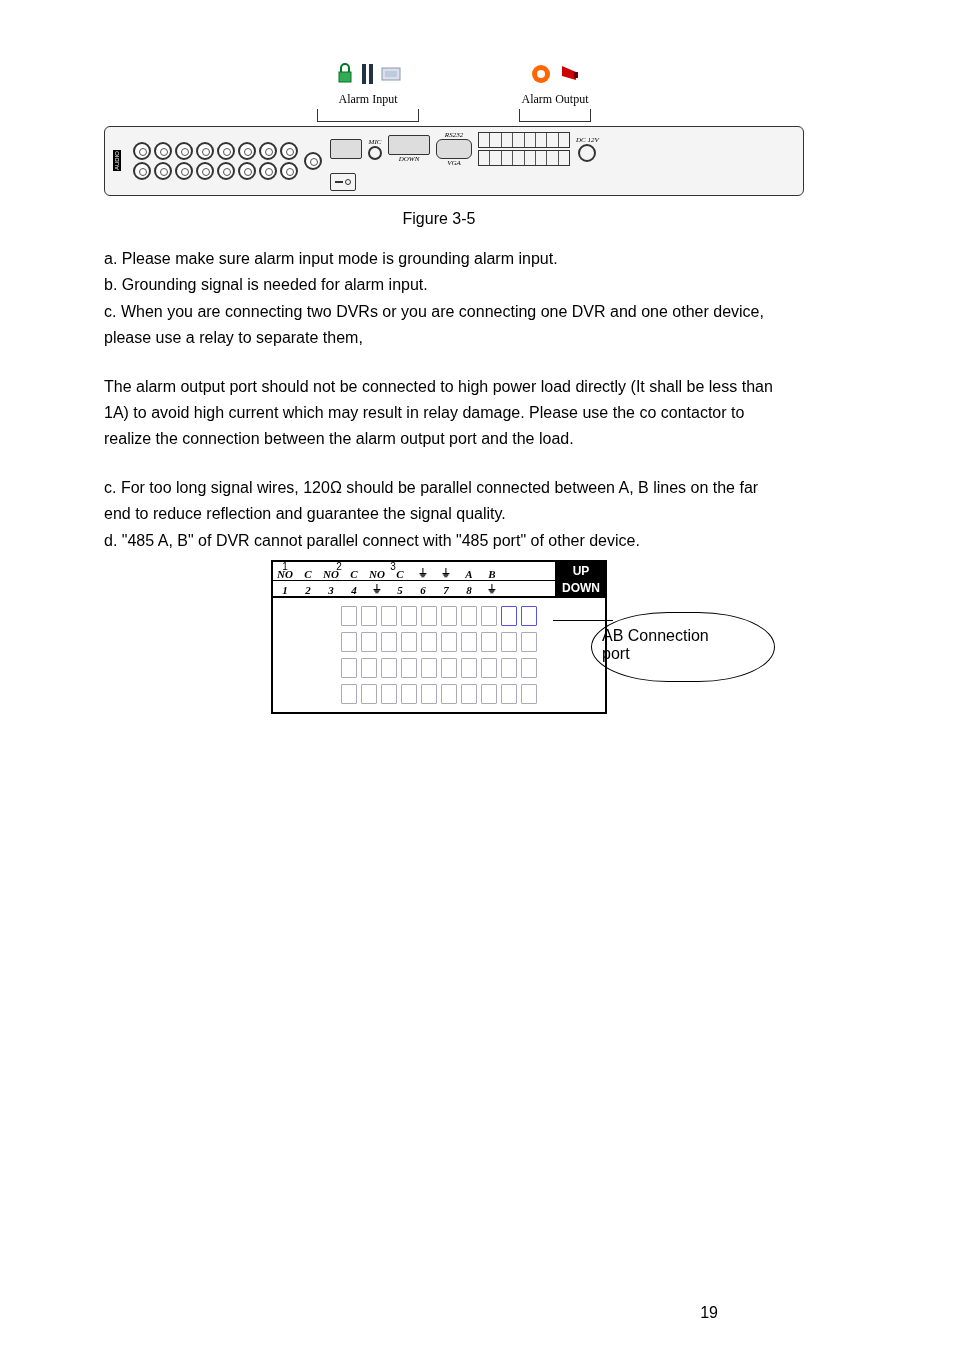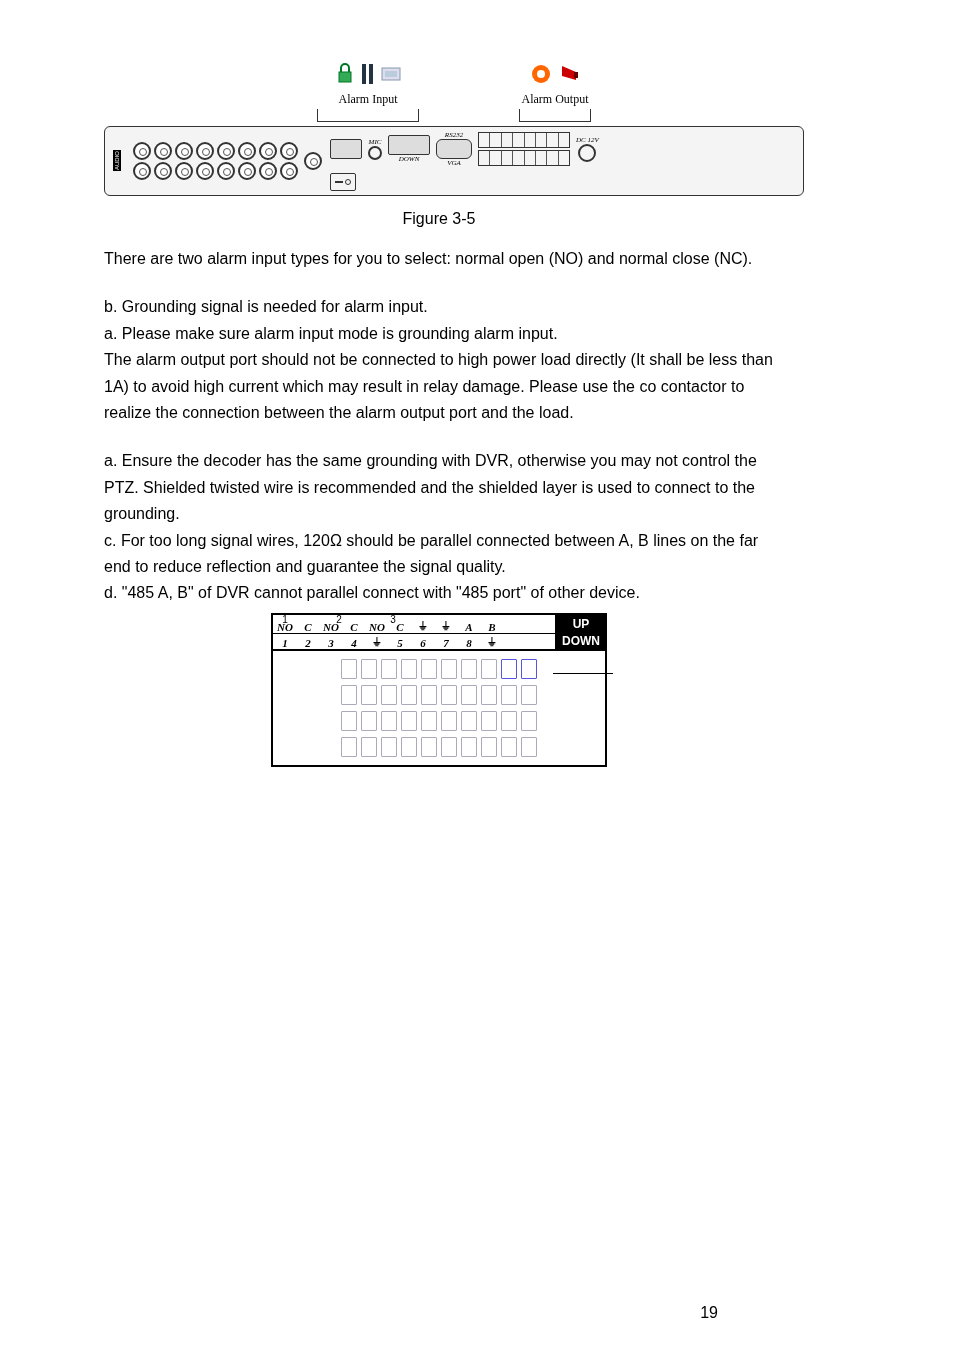--- a/index.html
+++ b/index.html
@@ -185,28 +185,27 @@
             <div style="width:8px;height:2px;background:#333;"></div>
             <div style="width:4px;height:4px;border:1px solid #333;border-radius:50%;margin-left:2px;"></div>
           </div>
       </div>
     </div>
   </div>
 
   <div class="figcap">Figure 3-5</div>
 
   <div class="body-text">
-    <p>There are two alarm input types for you to select: normal open (NO) and normal close (NC).</p>
-
+
+    <p class="tight">a. Please make sure alarm input mode is grounding alarm input.</p>
     <p class="tight">b. Grounding signal is needed for alarm input.</p>
-    <p class="tight">a. Please make sure alarm input mode is grounding alarm input.</p>
+    <p>c. When you are connecting two DVRs or you are connecting one DVR and one other device, please use a relay to separate them,</p>
 
     <p>The alarm output port should not be connected to high power load directly (It shall be less than 1A) to avoid high current which may result in relay damage. Please use the co contactor to realize the connection between the alarm output port and the load.</p>
 
-    <p class="tight">a. Ensure the decoder has the same grounding with DVR, otherwise you may not control the PTZ. Shielded twisted wire is recommended and the shielded layer is used to connect to the grounding.</p>
     <p class="tight">c. For too long signal wires, 120Ω should be parallel connected between A, B lines on the far end to reduce reflection and guarantee the signal quality.</p>
     <p class="tight">d. "485 A, B" of DVR cannot parallel connect with "485 port" of other device.</p>
 
 
   </div>
 
   <div class="fig36-wrap">
     <div class="fig36-inner">
       <div class="hdr-row" style="border-bottom:1px solid #000;">
         <div class="hdr-left" style="flex-wrap:nowrap; font-size:9px; position:relative; height:16px;">
@@ -288,16 +287,20 @@
             <div class="term"></div>
             <div class="term"></div>
             <div class="term"></div>
             <div class="term"></div>
             <div class="term"></div>
             <div class="term"></div>
           </div>
       </div>
     </div>
     <div class="callout-tail"></div>
+    <div class="callout">
+      <span>AB Connection</span>
+      <span>port</span>
+    </div>
   </div>
 
   <div class="page-num">19</div>
 </div>
 
 </body></html>

